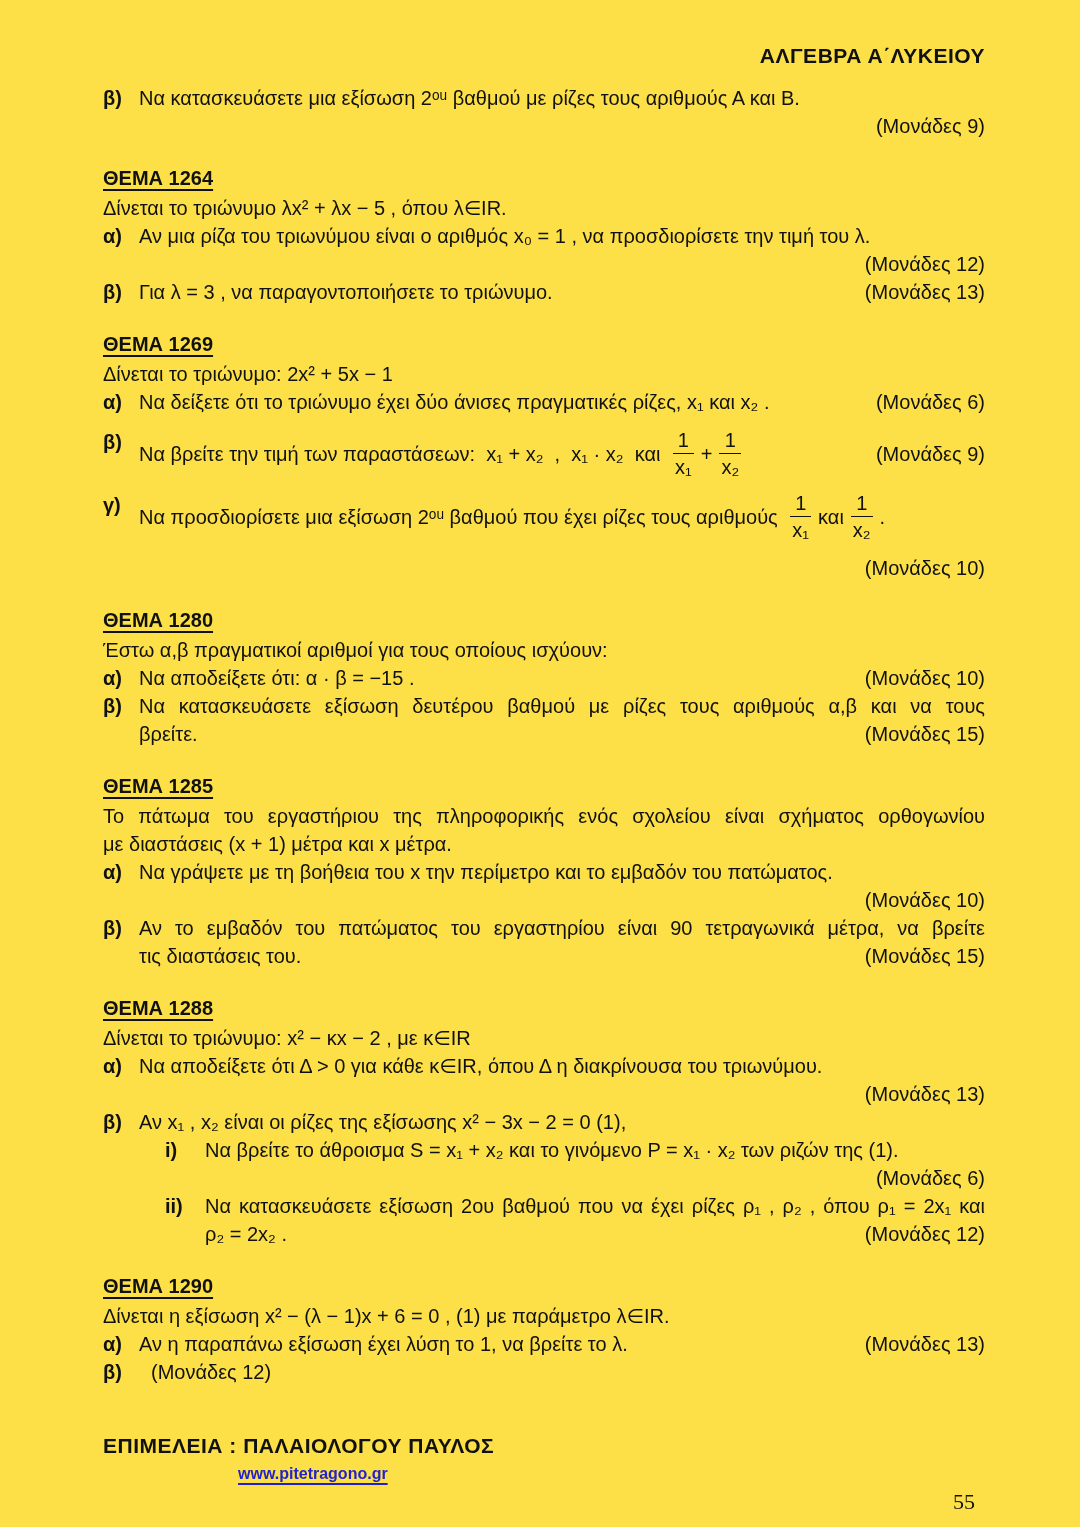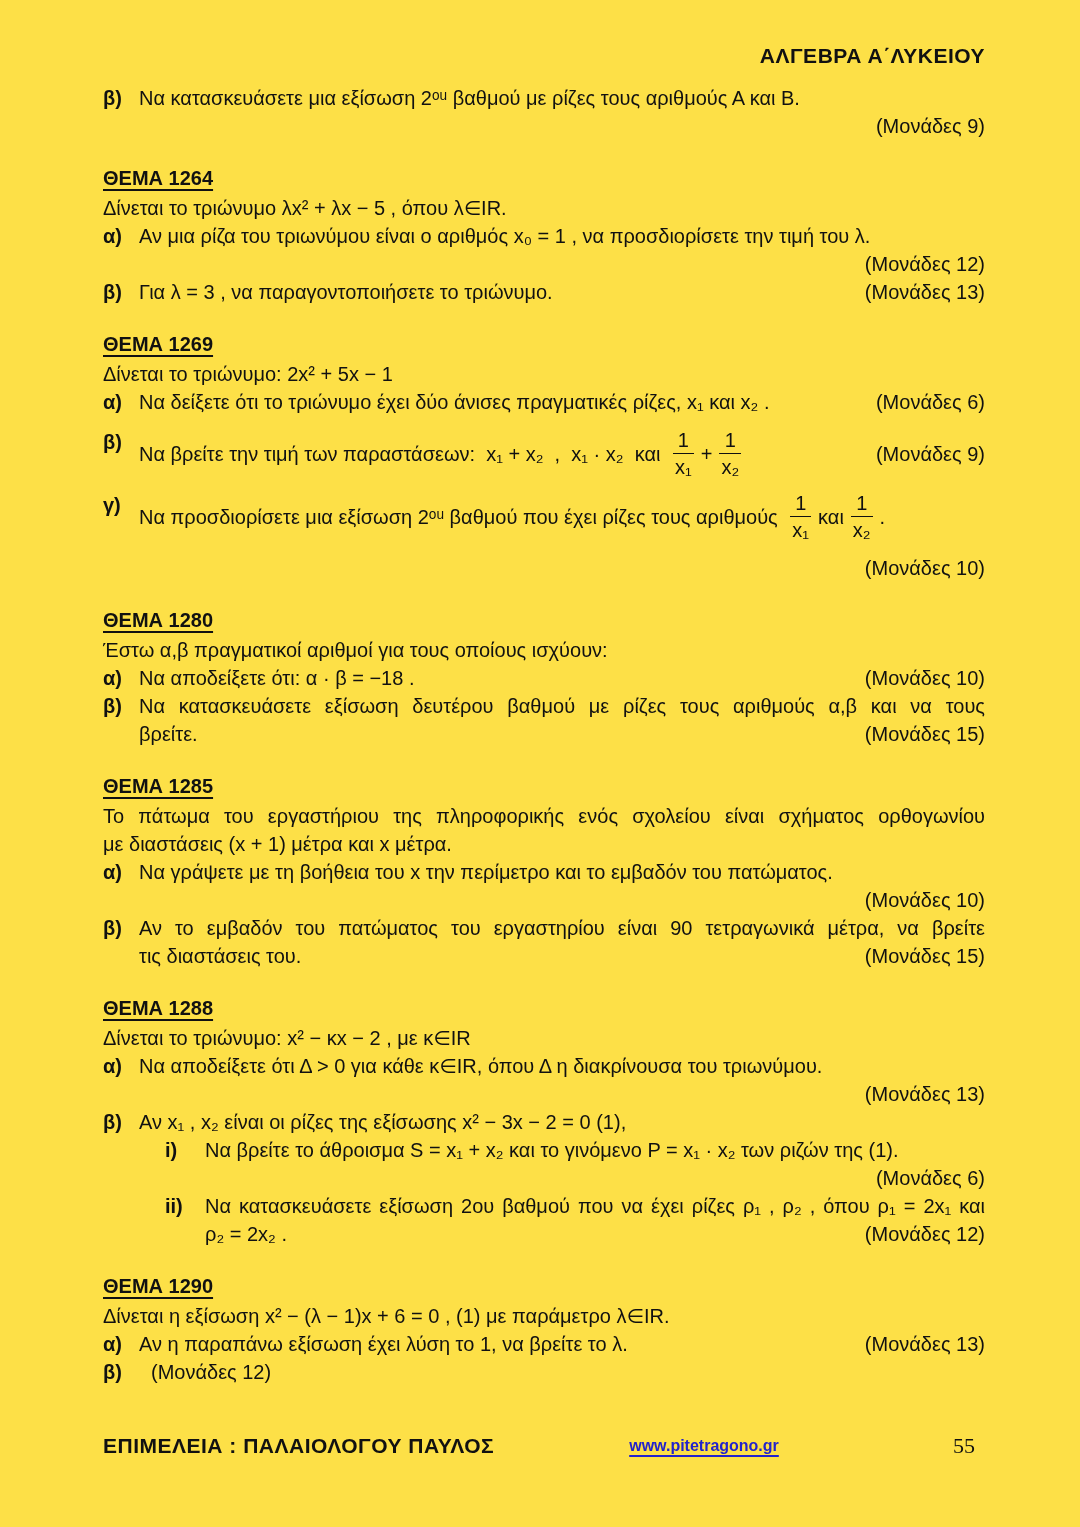--- a/index.html
+++ b/index.html
@@ -36,21 +36,21 @@
   .mathline{display:inline-flex;align-items:center;flex-wrap:nowrap;}
   .mathline > span{white-space:pre;}
   .frac{display:inline-flex;flex-direction:column;align-items:stretch;text-align:center;margin:0 7px;line-height:1.2;}
   .frac .num{border-bottom:1.7px solid #111;padding:0 4px 1px 4px;}
   .frac .den{padding:1px 2px 0 2px;}
   .mathrow{margin:12px 0 12px 0;}
   .mathrow .itext{display:flex;justify-content:space-between;align-items:center;}
   
   .footer{
     position:absolute;left:103px;right:95px;top:1432px;
-    display:flex;align-items:flex-start;
+    display:flex;align-items:flex-start;flex-direction:column;
   }
   .footer-editor{font-weight:bold;font-size:21px;letter-spacing:.5px;flex:0 0 auto;}
   .footer-link{
     font-weight:bold;font-size:16px;color:#2222cc;
     text-decoration:underline;text-decoration-thickness:2px;text-underline-offset:4px;
     margin-left:135px;flex:0 0 auto;cursor:pointer;
   }
   .footer-page{font-family:"Liberation Serif","DejaVu Serif",serif;font-size:22px;margin-left:auto;padding-right:10px;}
 </style>
 </head>
@@ -149,21 +149,21 @@
   </section>
 
   <section class="sec">
     <div class="theme-title">
       <span>ΘΕΜΑ 1280</span>
     </div>
     <div class="para">Έστω α,β πραγματικοί αριθμοί για τους οποίους ισχύουν:</div>
     <div class="item">
       <span class="ilabel">α)</span>
       <div class="itext spread">
-        <span>Να αποδείξετε ότι:  α · β = −18 .</span>
+        <span>Να αποδείξετε ότι:  α · β = −15 .</span>
         <span class="pts">(Μονάδες 10)</span>
       </div>
     </div>
     <div class="item">
       <span class="ilabel">β)</span>
       <div class="itext">
         <div class="line just">Να κατασκευάσετε εξίσωση δευτέρου βαθμού με ρίζες τους αριθμούς α,β και να τους</div>
         <div class="line spread">
           <span>βρείτε.</span>
           <span class="pts">(Μονάδες 15)</span>

